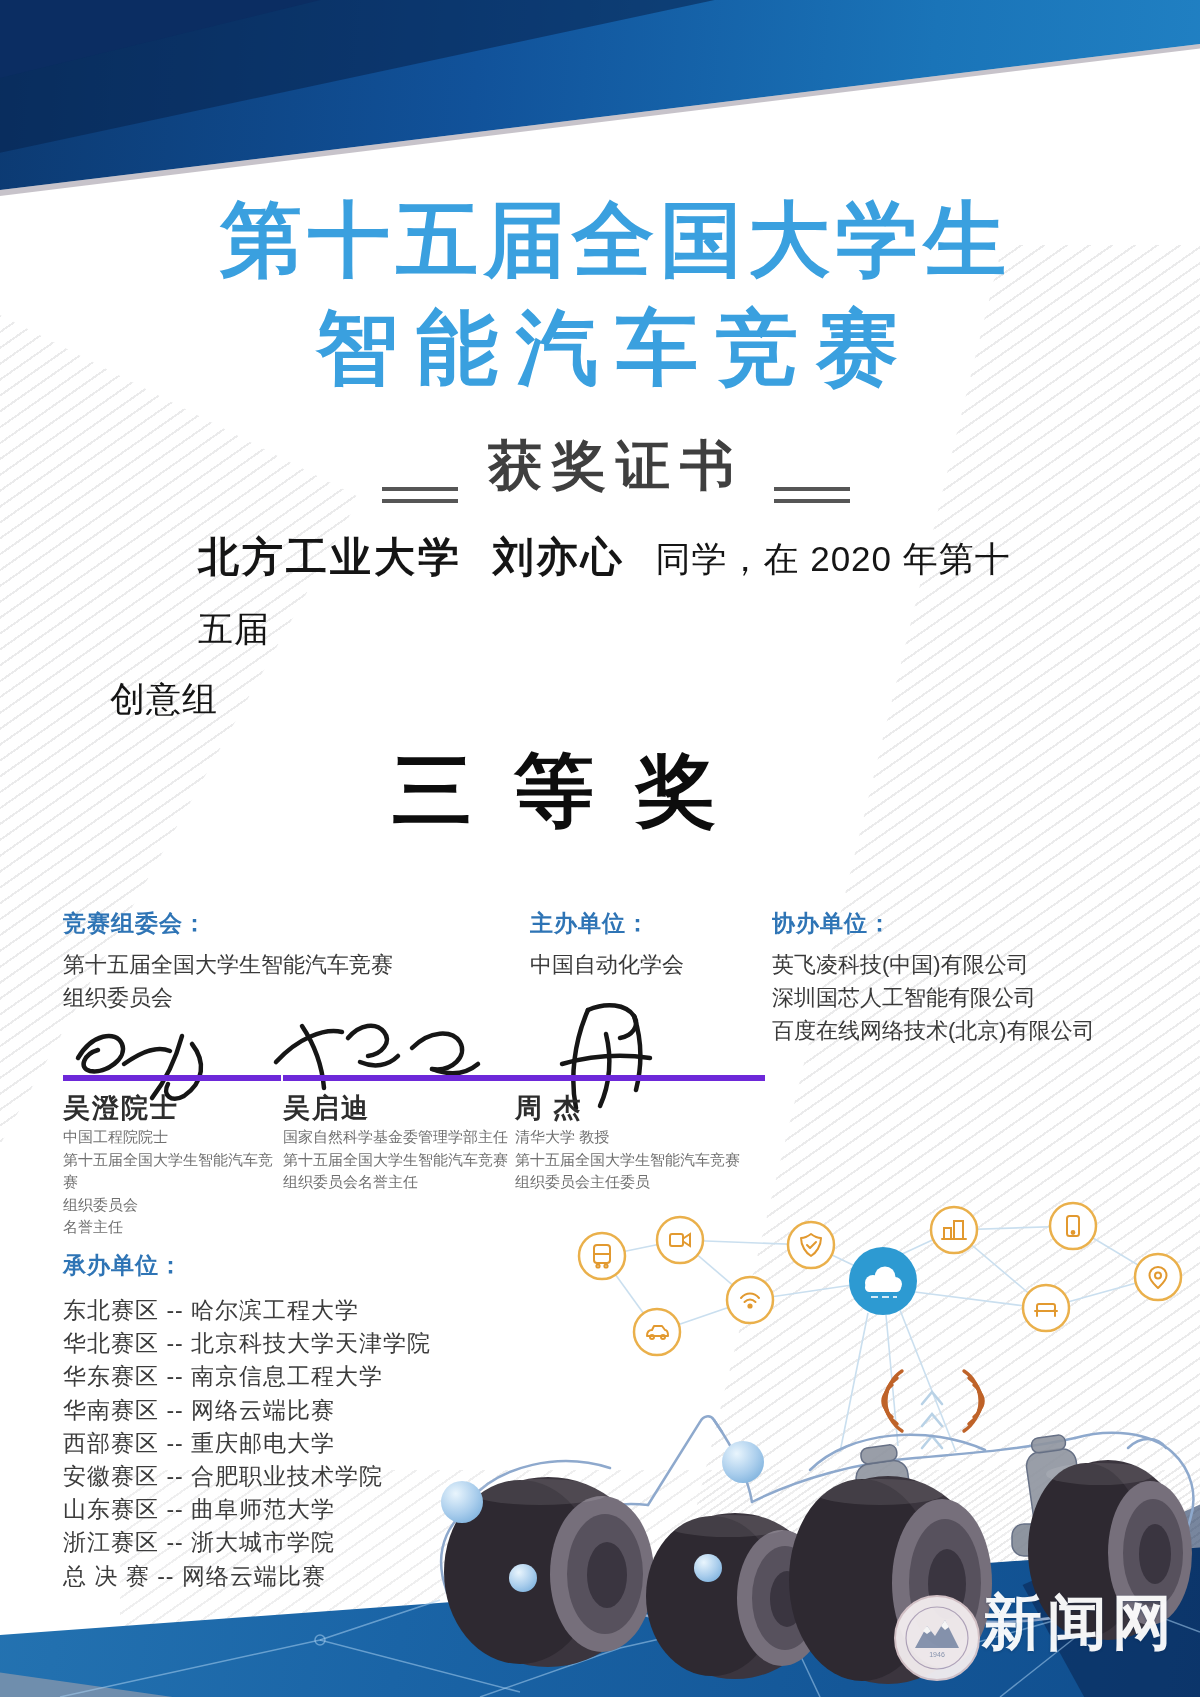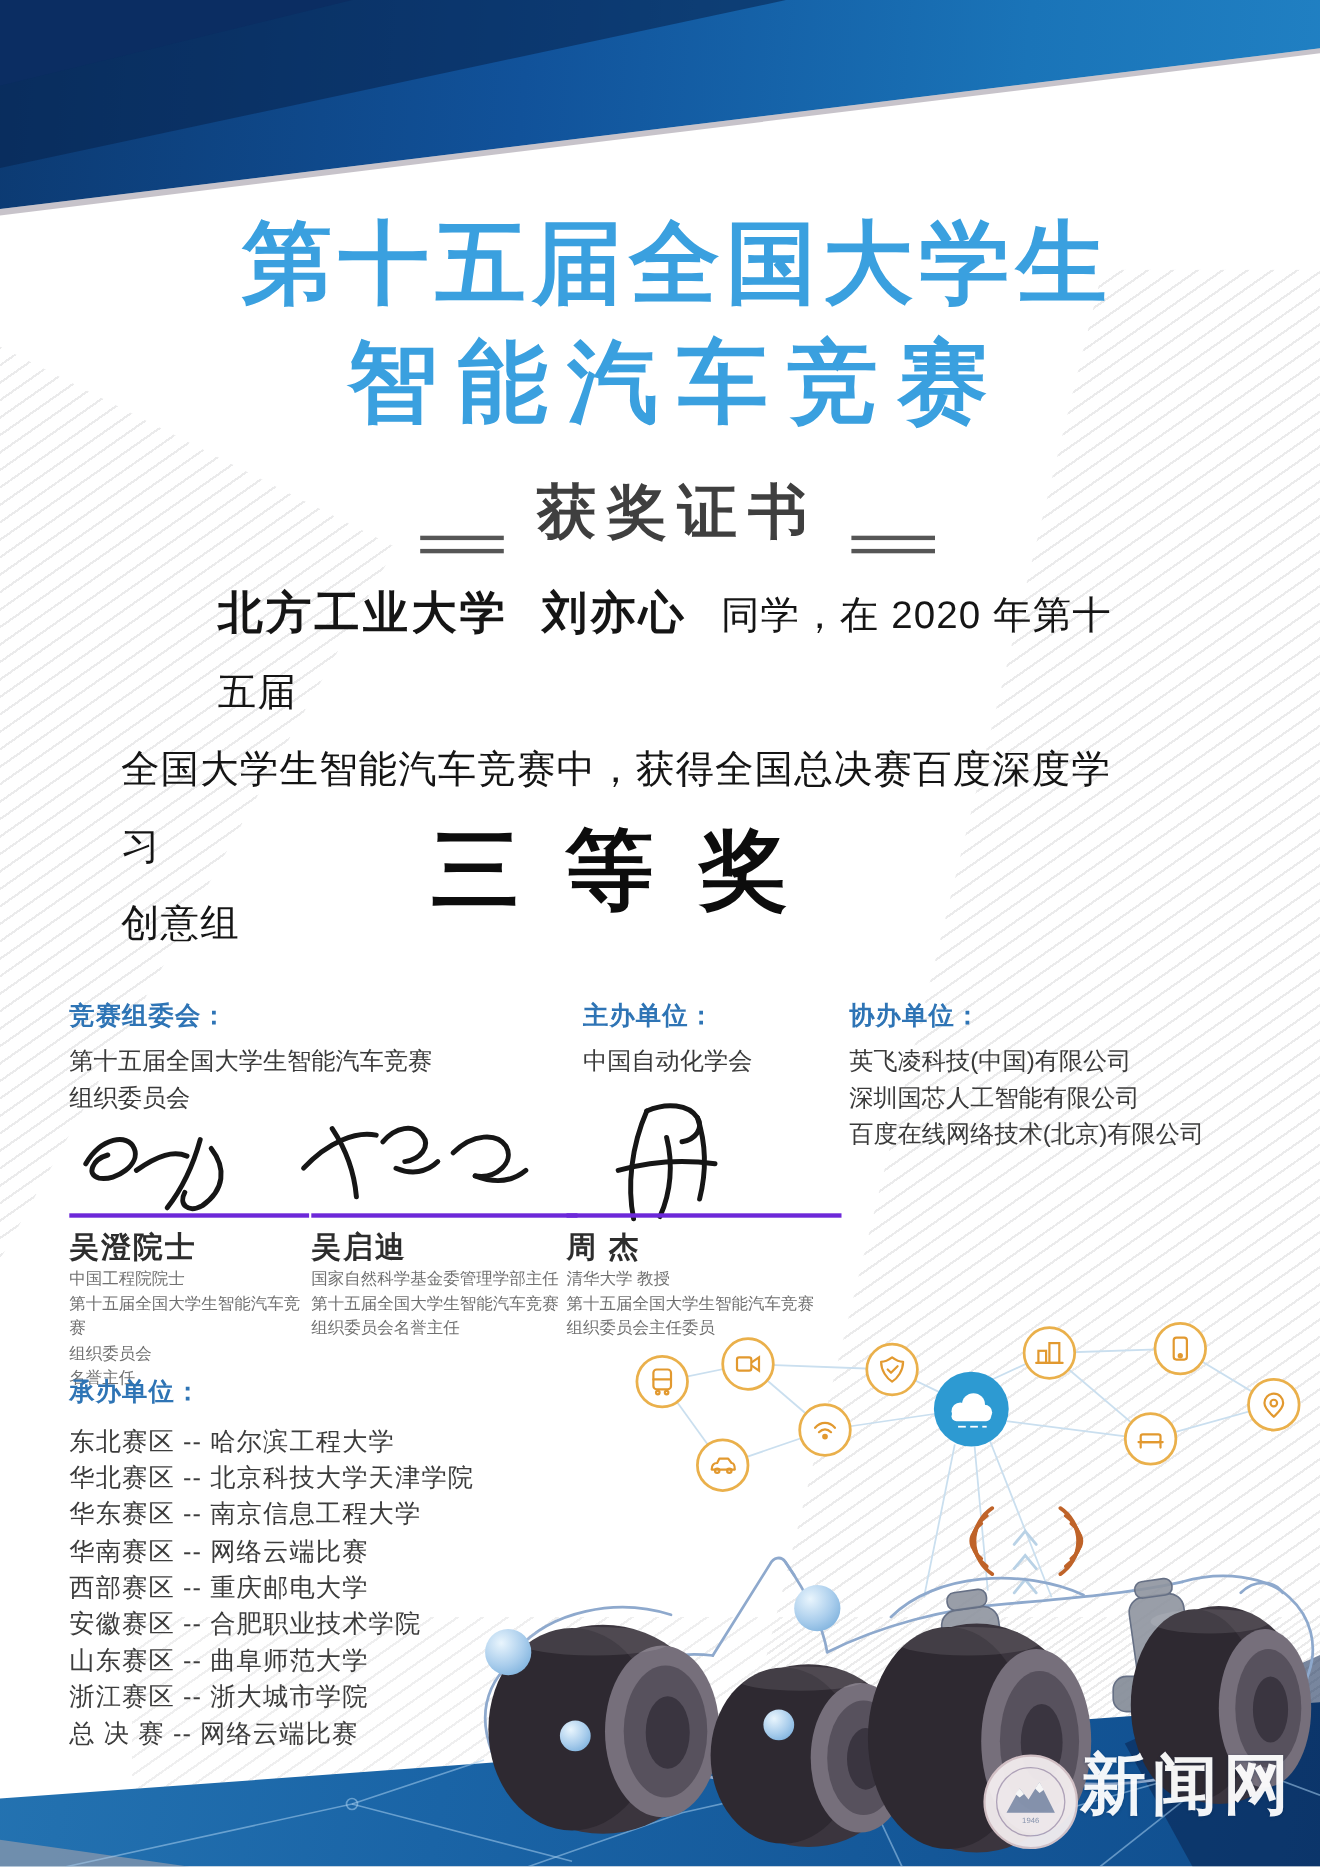--- a/index.html
+++ b/index.html
@@ -35,21 +35,21 @@
   .para .indent{padding-left:88px;}
   .para .big{font-size:41px;font-weight:600;letter-spacing:3px;text-align:right;}
   .para .sp{display:inline-block;width:20px;}
   .award{position:absolute;left:0;top:738px;width:1150px;text-align:center;
          font-family:"DejaVu Serif",serif;font-weight:bold;font-size:80px;letter-spacing:42px;color:#0d0d0d;}
   .com-col{position:absolute;top:908px;}
   .com-c1{left:63px;width:400px;} .com-c2{left:485px;width:300px;margin-left:45px;} .com-c3{left:772px;width:400px;}
   .com-header{font-size:23px;font-weight:bold;color:#2e74b5;margin-bottom:9px;letter-spacing:1px;}
   .com-line{font-size:22px;color:#3a3a3a;line-height:33px;}
   .sig-svg{position:absolute;}
-  .name-col{position:absolute;top:1103px;border-top:4px solid #6d28d9;padding-top:9px;}
+  .name-col{position:absolute;top:1075px;border-top:6px solid #6d28d9;padding-top:9px;}
   .name-c1{left:63px;width:218px;} .name-c2{left:283px;width:242px;} .name-c3{left:515px;width:250px;}
   .sig-name{font-size:27px;font-weight:bold;color:#2d2d2d;letter-spacing:2px;}
   .sig-title{font-size:15px;color:#707070;line-height:22.5px;}
   .sig-title:first-of-type{margin-top:7px;}
   .undertake{position:absolute;left:63px;top:1250px;width:520px;}
   .undertake .items{margin-top:13px;}
   .u-item{font-size:23px;color:#3c3c3c;line-height:33.2px;letter-spacing:1px;}
   
   .art{position:absolute;left:0;top:0;width:1200px;height:1697px;pointer-events:none;}
   .ncut-logo{position:absolute;left:893px;top:1594px;width:88px;height:88px;opacity:.95;}
@@ -88,21 +88,20 @@
         <span></span>
       </div>
   </div>
 
   <div class="para">
     <div class="indent">
       <span class="big">北方工业大学</span><span class="sp"></span>
       <span class="big">刘亦心</span><span class="sp"></span>
       <span>同学，在 2020 年第十五届</span>
     </div>
-    <div>全国大学生智能汽车竞赛中，获得全国总决赛百度深度学习</div>
     <div>创意组</div>
   </div>
 
   <div class="award">三等奖</div>
 
   <div class="com-col com-c1">
     <div class="com-header">竞赛组委会：</div>
     <div class="com-line">第十五届全国大学生智能汽车竞赛</div>
     <div class="com-line">组织委员会</div>
   </div>

